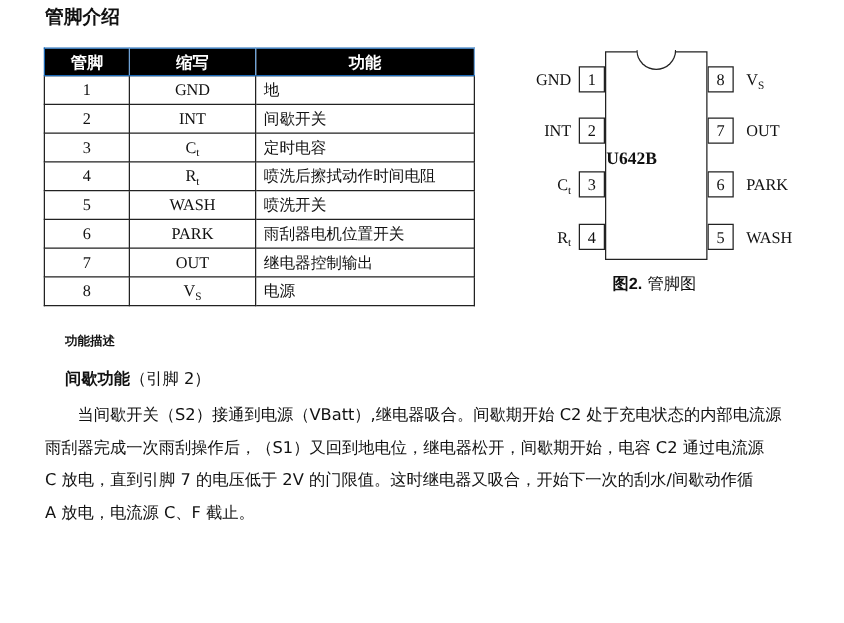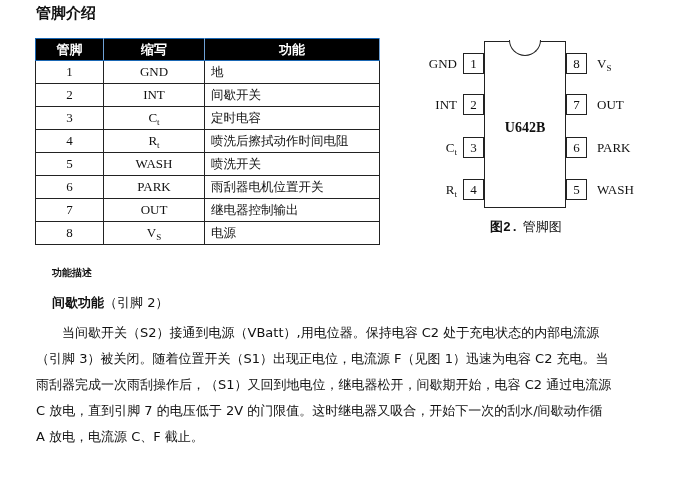--- a/index.html
+++ b/index.html
@@ -5,26 +5,26 @@
   html,body{margin:0;padding:0;background:#fff;}
   body{width:675px;height:498px;position:relative;overflow:hidden;font-family:"DejaVu Serif","Liberation Serif",serif;color:#111;}
   .h1{position:absolute;left:36px;top:4px;font-size:15px;font-weight:bold;font-family:"DejaVu Sans",sans-serif;}
   table.pins{position:absolute;left:35px;top:38px;width:345px;border-collapse:collapse;font-size:13px;}
   table.pins th{background:#000000;color:#fff;font-family:"DejaVu Sans",sans-serif;font-weight:bold;font-size:13px;height:21px;border:1px solid #1a67b4;border-right:1px solid #6fa2d6;padding:0;}
   table.pins td{border:1px solid #222;height:22px;padding:0;text-align:center;font-family:"Liberation Serif",serif;font-size:13px;}
   table.pins td.fn{text-align:left;padding-left:6px;font-family:"DejaVu Sans",sans-serif;font-size:12.5px;}
   sub{font-size:9px;vertical-align:-3px;}
   .chip{position:absolute;left:484px;top:41px;width:82px;height:167px;border:1.5px solid #222;box-sizing:border-box;background:#fff;}
   .notch{position:absolute;left:24px;top:-2px;width:32px;height:16px;border:1.5px solid #222;border-top:none;border-radius:0 0 16px 16px;background:#fff;box-sizing:border-box;}
-  .chipname{position:absolute;left:0;right:0;top:78px;text-align:center;font-weight:bold;font-size:14px;font-family:"Liberation Serif",serif;}
+  .chipname{position:absolute;left:0;right:0;top:78px;text-align:left;font-weight:bold;font-size:14px;font-family:"Liberation Serif",serif;}
   .pin{position:absolute;width:21px;height:21px;border:1.3px solid #222;box-sizing:border-box;background:#fff;text-align:center;line-height:19px;font-size:13px;font-family:"Liberation Serif",serif;}
   .plabel{position:absolute;font-size:13px;font-family:"Liberation Serif",serif;line-height:21px;}
   .plabel.l{text-align:right;width:60px;}
   .cap{position:absolute;left:490px;top:218px;font-size:13px;font-family:"DejaVu Sans",sans-serif;}
-  .cap b{font-family:Liberation Mono, monospace;text-align:center;}
+  .cap b{font-family:Liberation Sans, sans-serif;text-align:center;}
   .h2{position:absolute;left:52px;top:266px;font-size:10px;font-weight:bold;font-family:"DejaVu Sans",sans-serif;}
   .h3{position:absolute;left:36px;top:294px;font-size:13px;font-family:"DejaVu Sans",sans-serif;margin-left:16px;}
   .h3 b{font-weight:bold;}
   .para{position:absolute;left:36px;top:320px;width:608px;font-size:13px;line-height:26px;font-family:"DejaVu Sans",sans-serif;}
   .para .line{display:block;white-space:nowrap;height:26px;}
 </style>
 </head>
 <body>
 
 <div class="h1">管脚介绍</div>
@@ -108,18 +108,17 @@
     <b>图2.</b>
     <span>管脚图</span>
   </div>
 </div>
 
 <div class="h2">功能描述</div>
 <div class="h3">
   <b>间歇功能</b><span>（引脚 2）</span>
 </div>
 <div class="para" id="para">
-    <span class="line">　　当间歇开关（S2）接通到电源（VBatt）,用电位器。保持电容 C2 处于充电状态的内部电流源</span>
-    <span class="line">（引脚 3）被关闭。随着位置开关（S1）出现正电位，电流源 F（见图 1）迅速为电容 C2 充电。当</span>
+    <span class="line">　　当间歇开关（S2）接通到电源（VBatt）,继电器吸合。间歇期开始 C2 处于充电状态的内部电流源</span>
     <span class="line">雨刮器完成一次雨刮操作后，（S1）又回到地电位，继电器松开，间歇期开始，电容 C2 通过电流源</span>
     <span class="line">C 放电，直到引脚 7 的电压低于 2V 的门限值。这时继电器又吸合，开始下一次的刮水/间歇动作循</span>
     <span class="line">A 放电，电流源 C、F 截止。</span>
   </div>
 
 </body></html>

